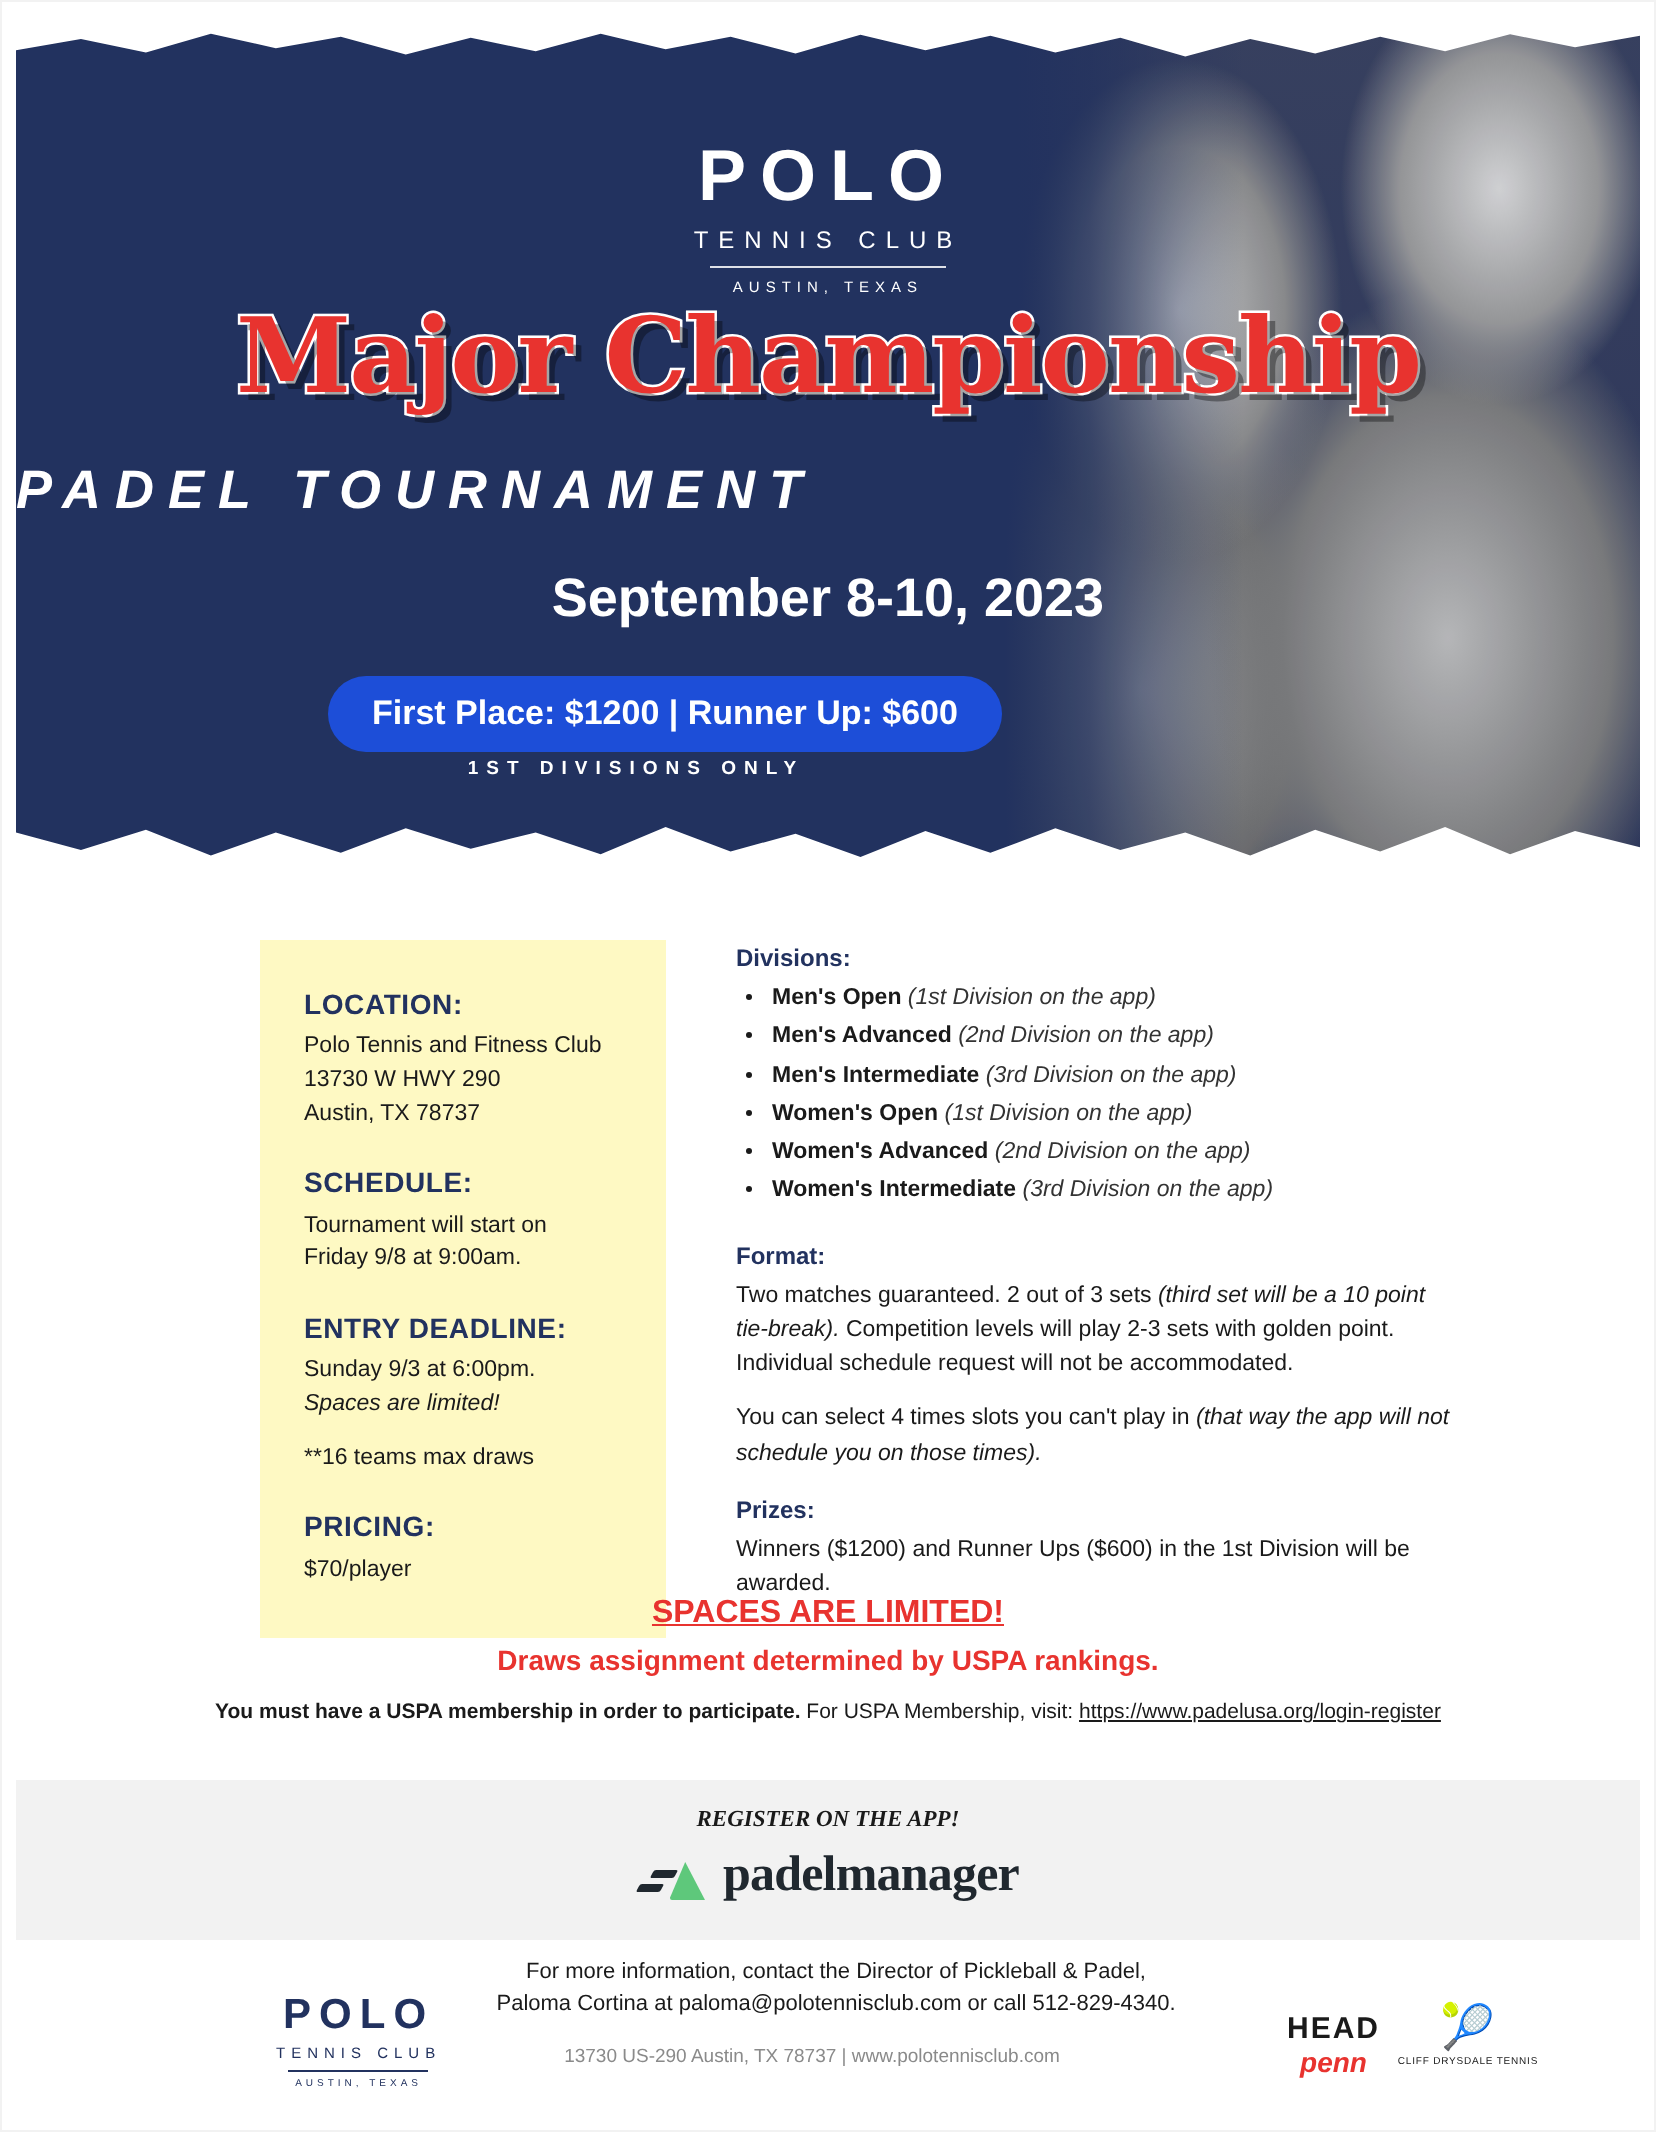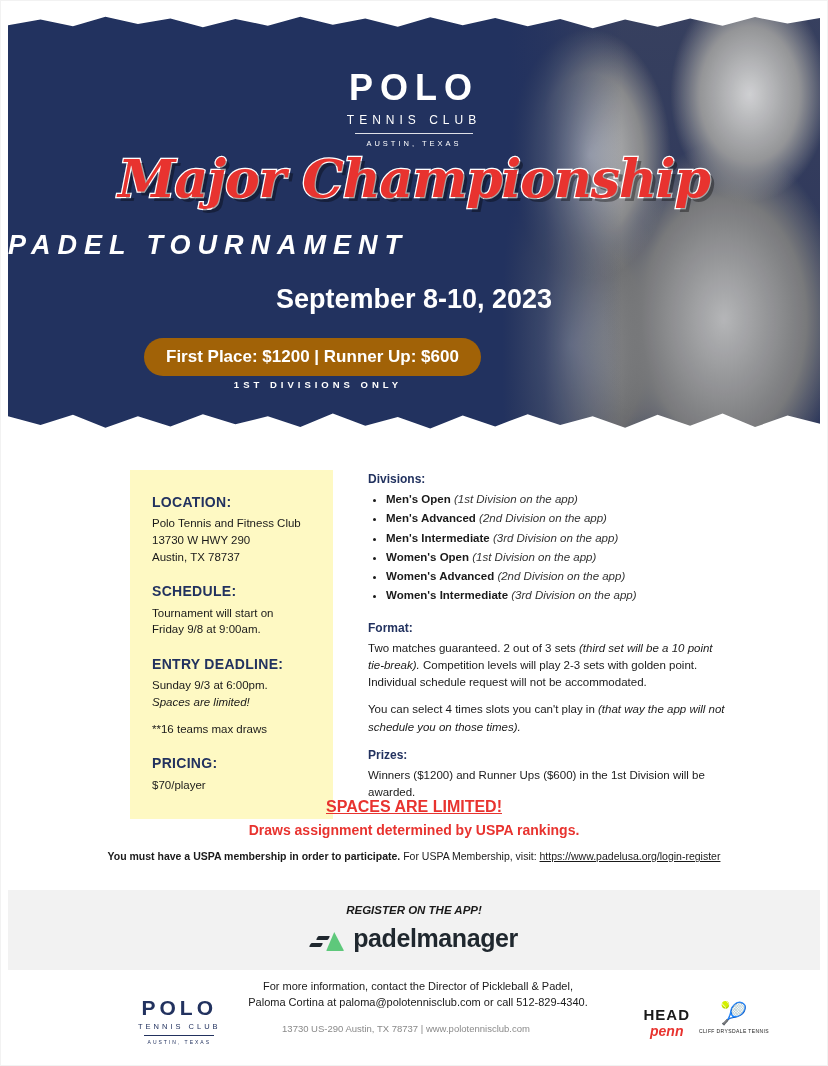--- a/index.html
+++ b/index.html
@@ -109,21 +109,20 @@
     letter-spacing: 3px;
   }
 
   .title-main {
     position: absolute;
     top: 140px;
     left: 0; right: 0;
     text-align: center;
     z-index: 5;
     font-family: "DejaVu Serif", serif;
-    font-style: italic;
     font-weight: 700;
     font-size: 52px;
     letter-spacing: -1px;
     color: #e8332f;
     -webkit-text-stroke: 2.5px #ffffff;
     paint-order: stroke fill;
     text-shadow: 4px 4px 0 rgba(0,0,0,0.35);
   }
   .title-sub {
     position: absolute;
@@ -143,23 +142,23 @@
     left: 0; right: 0;
     text-align: center;
     z-index: 5;
     color: #ffffff;
     font-weight: 700;
     font-size: 27px;
   }
   .prize-pill {
     position: absolute;
     top: 330px;
-    left: 136px;
+    left: 156px;
     z-index: 5;
-    background: #a16207;
+    background: #1d4ed8;
     color: #ffffff;
     font-weight: 700;
     font-size: 17px;
     padding: 9px 22px;
     border-radius: 22px;
   }
   .divisions-note {
     position: absolute;
     top: 371px;
     left: 0;
@@ -260,20 +259,21 @@
 
   
   .app-band {
     position: absolute;
     left: 8px;
     top: 890px;
     width: 812px;
     height: 80px;
     background: #f2f2f2;
     text-align: center;
+    font-family: Liberation Serif, serif;
   }
   .app-band .reg {
     padding-top: 14px;
     font-size: 11.5px;
     font-style: italic;
     font-weight: 700;
     color: #1a1a1a;
   }
   .pm {
     margin-top: 8px;

